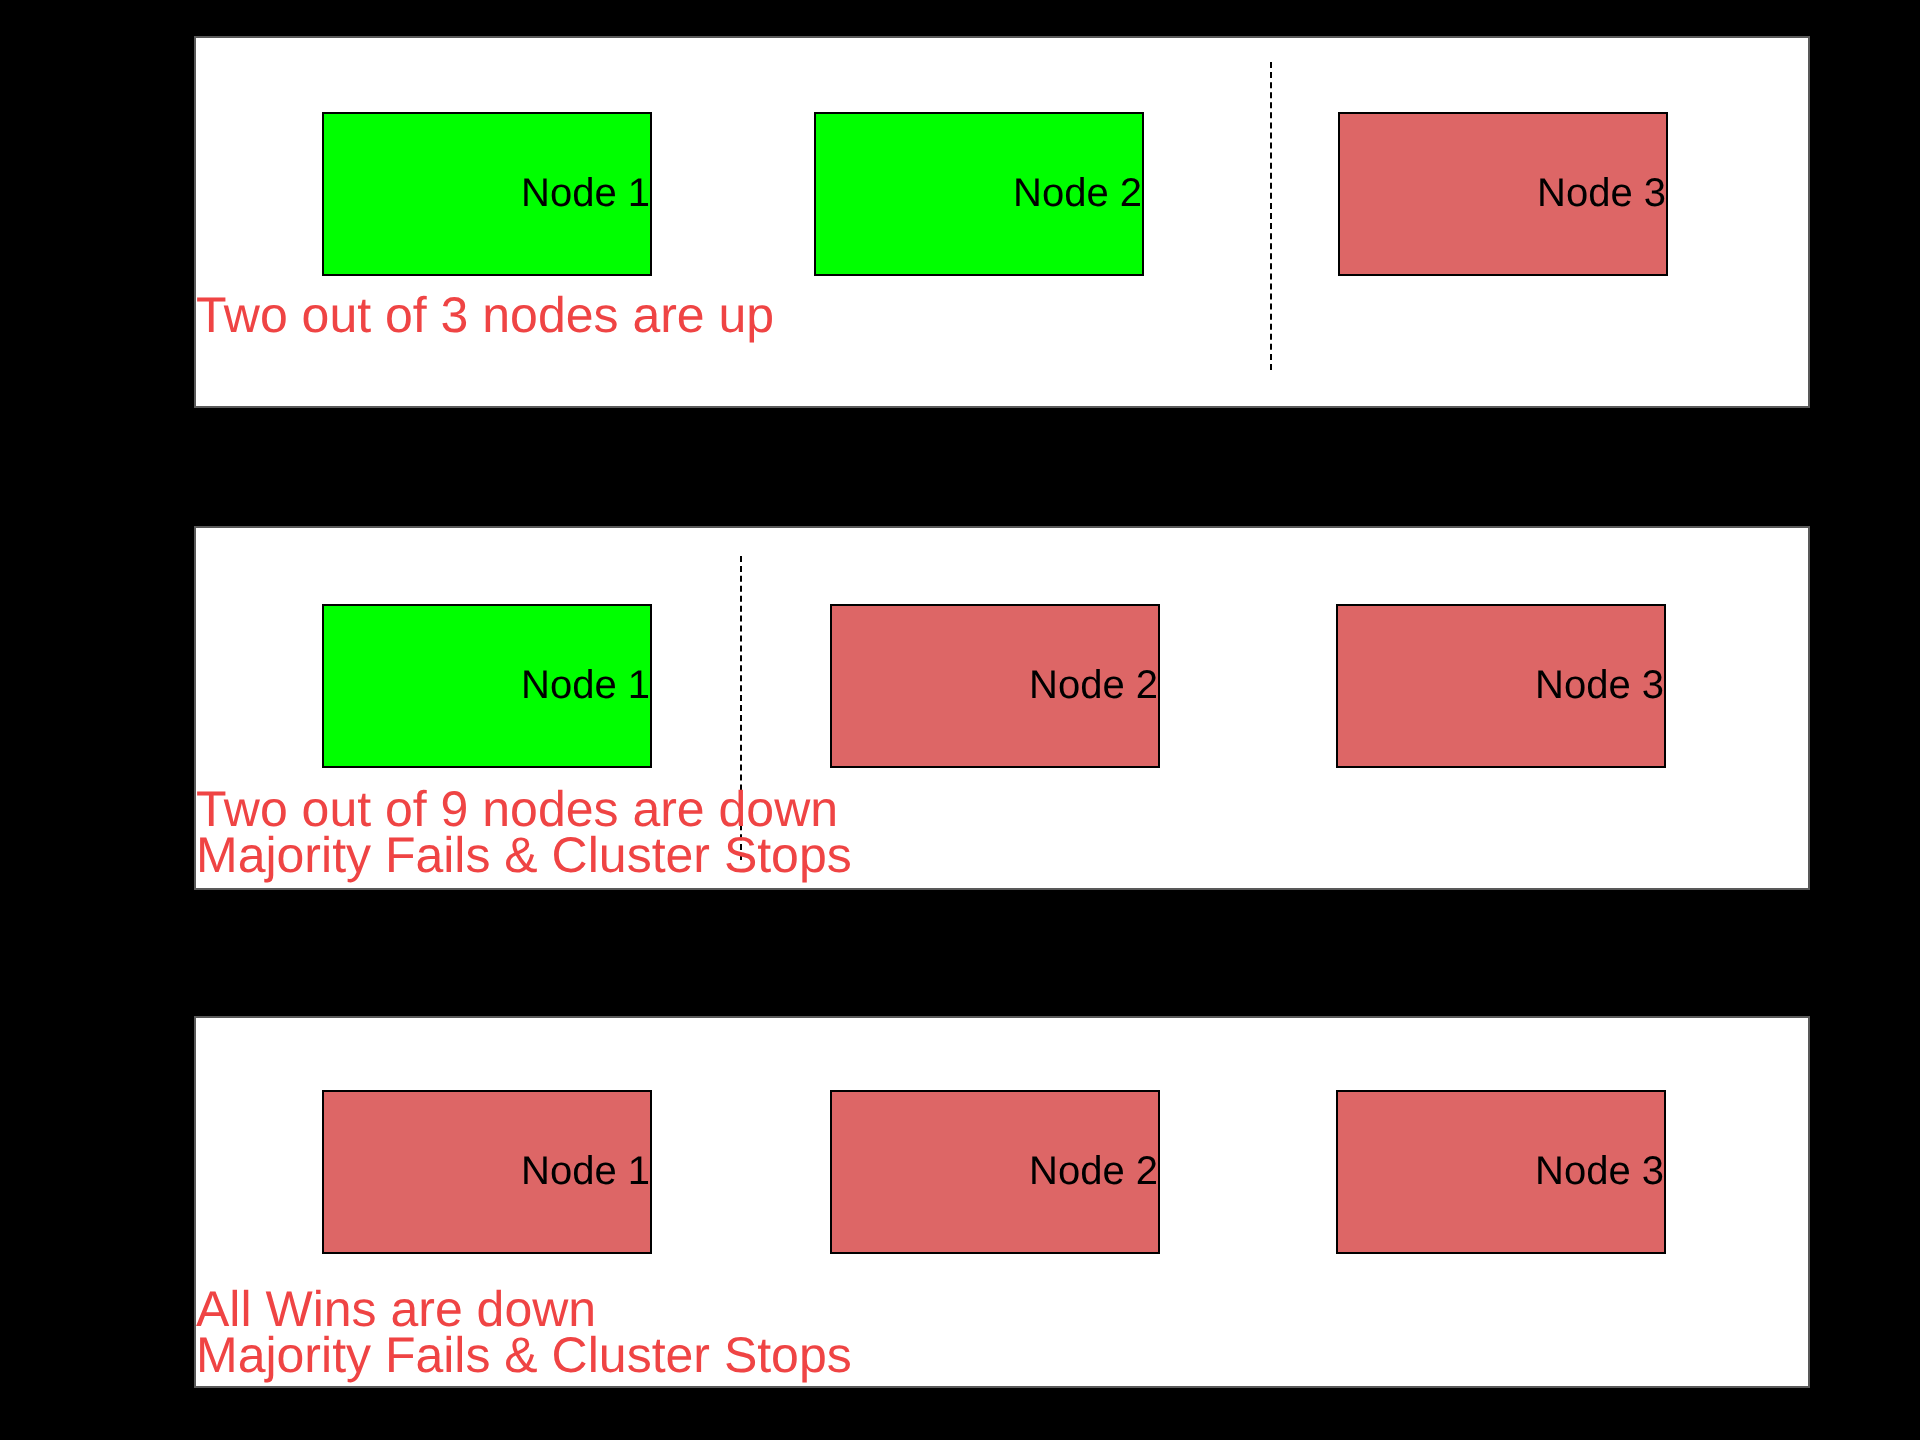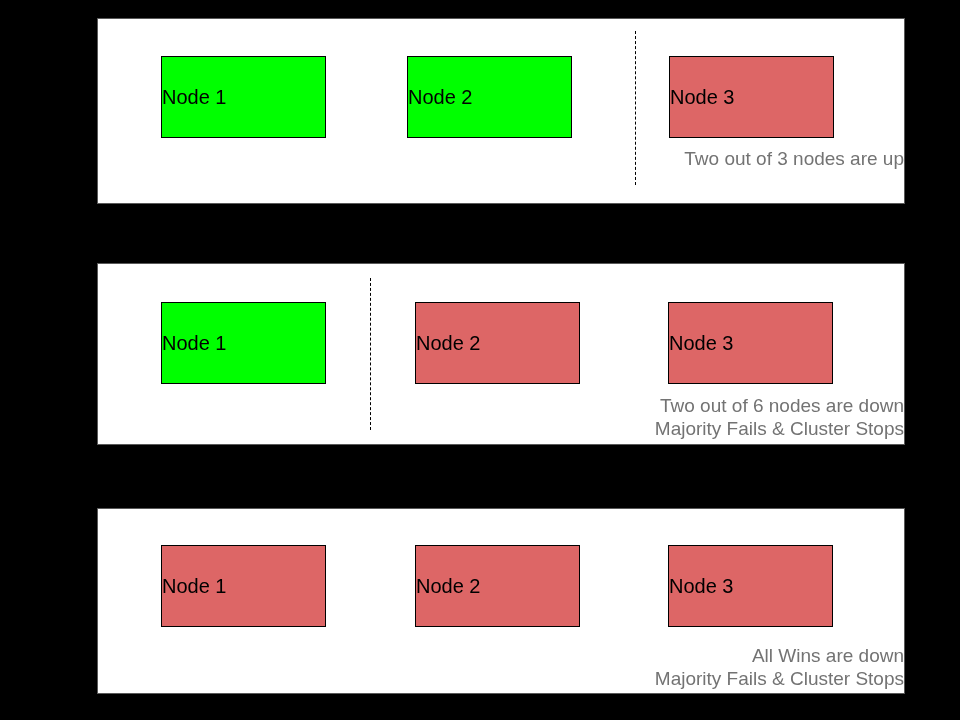--- a/index.html
+++ b/index.html
@@ -34,21 +34,21 @@
   #panel-3 { top: 508px; height: 186px; }
 
   .node {
     position: absolute;
     width: 165px;
     height: 82px;
     border: 1px solid #000000;
     box-sizing: border-box;
     display: flex;
     align-items: center;
-    justify-content: flex-start;
+    justify-content: flex-end;
     font-size: 20px;
     color: #000000;
   }
   .node.c1 { left: 63px; }
   .node.c2 { left: 317px; }
   .node.c3 { left: 570px; }
   #panel-1 .node.c2 { left: 309px; }
   #panel-1 .node.c3 { left: 571px; }
   #panel-1 .node { top: 37px; }
   #panel-2 .node { top: 38px; }
@@ -59,24 +59,24 @@
     width: 0;
     border-left: 1px dashed #000000;
   }
   #panel-1 .divider { left: 537px; top: 12px; height: 154px; }
   #panel-2 .divider { left: 272px; top: 14px; height: 152px; }
 
   .caption {
     position: absolute;
     left: 0;
     width: 100%;
-    text-align: right;
-    font-size: 19px;
+    text-align: left;
+    font-size: 25px;
     line-height: 23px;
-    color: #737373;
+    color: #ef4444;
     white-space: pre;
   }
   #panel-1 .caption { top: 128px; }
   #panel-2 .caption { top: 130px; }
   #panel-3 .caption { top: 135px; }
 </style>
 </head>
 <body>
 
 <div class="canvas">
@@ -99,21 +99,21 @@
     <div class="node c1" style="background-color: rgb(0, 255, 0);">
       <span>Node 1</span>
     </div>
     <div class="node c2" style="background-color: rgb(221, 102, 102);">
       <span>Node 2</span>
     </div>
     <div class="node c3" style="background-color: rgb(221, 102, 102);">
       <span>Node 3</span>
     </div>
     <div class="divider"></div>
-    <div class="caption"><span>Two out of 6 nodes are down</span><br><span>Majority Fails &amp; Cluster Stops</span></div>
+    <div class="caption"><span>Two out of 9 nodes are down</span><br><span>Majority Fails &amp; Cluster Stops</span></div>
   </div>
 
   <div class="panel" id="panel-3">
     <div class="node c1" style="background-color: rgb(221, 102, 102);">
       <span>Node 1</span>
     </div>
     <div class="node c2" style="background-color: rgb(221, 102, 102);">
       <span>Node 2</span>
     </div>
     <div class="node c3" style="background-color: rgb(221, 102, 102);">

